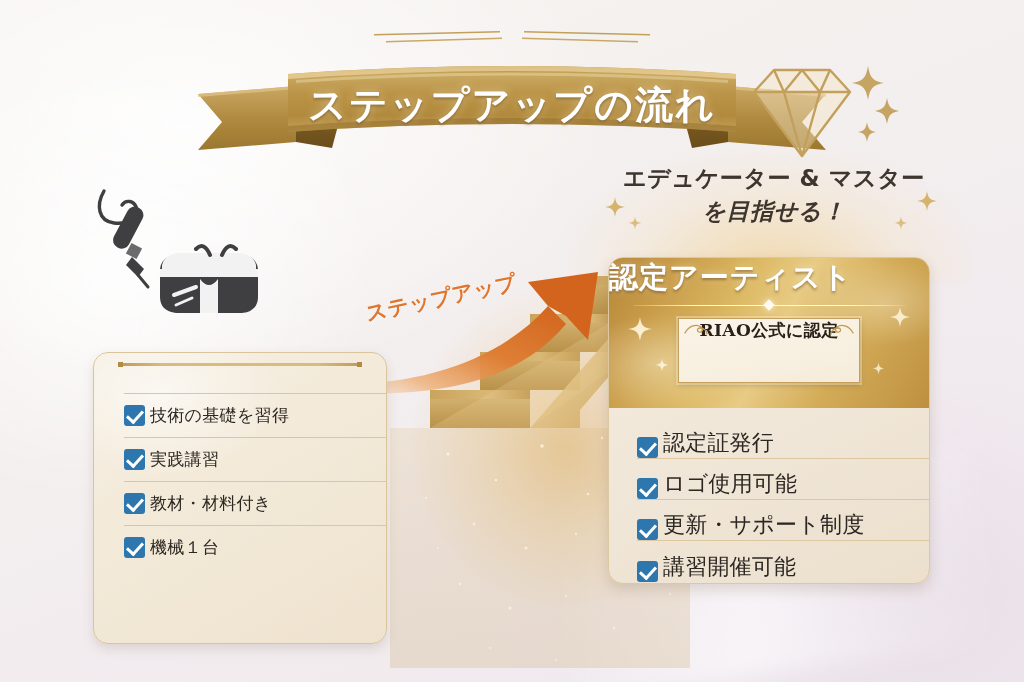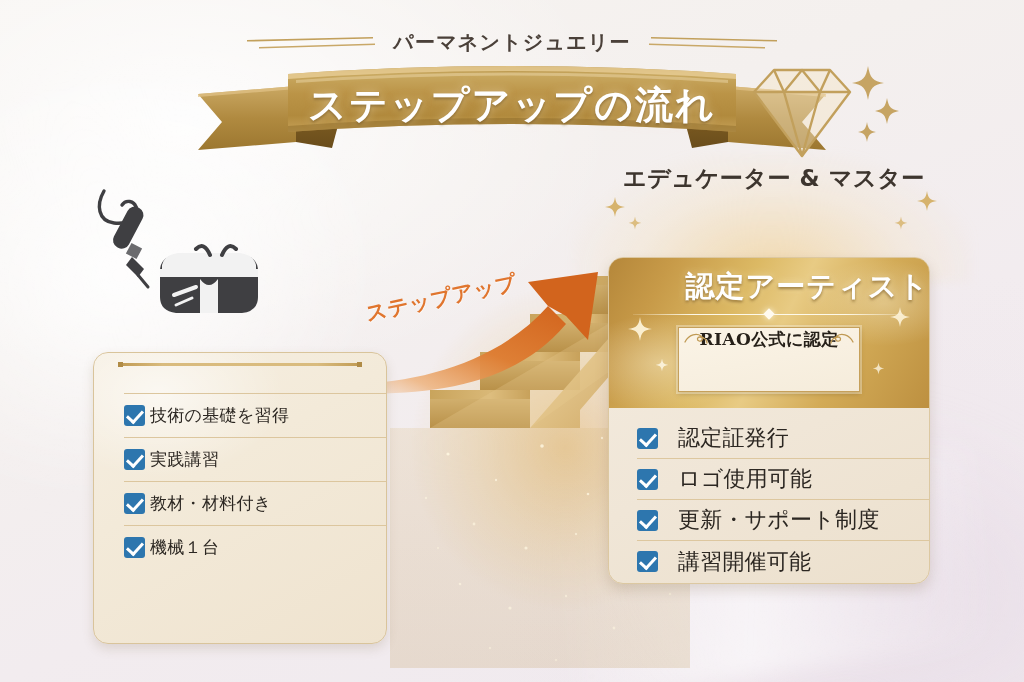--- a/index.html
+++ b/index.html
@@ -243,22 +243,21 @@
     overflow: hidden;
   }
   .cert-head .sheen {
     position: absolute; inset: 0;
     background:
       radial-gradient(ellipse 120px 70px at 16% 70%, rgba(255,248,224,0.40) 0%, rgba(255,255,255,0) 70%),
       radial-gradient(ellipse 110px 60px at 86% 30%, rgba(255,250,228,0.34) 0%, rgba(255,255,255,0) 72%);
   }
   .cert-title {
     position: relative; z-index: 3;
-    padding-top: 9px;
-    text-align: right;
+    text-align: left;
     font-family: Liberation Mono, monospace;
     font-size: 29px;
     font-weight: 700;
     letter-spacing: 1px;
     color: #ffffff;
     text-shadow: 0 2px 3px rgba(112,78,25,0.6), 0 0 9px rgba(255,246,214,0.45);
   }
   .cert-rule {
     position: relative; z-index: 3;
     margin: 7px auto 0;
@@ -296,22 +295,22 @@
   .flourish.tl { left: 4px;  top: 3px; }
   .flourish.tr { right: 4px; top: 3px; transform: scaleX(-1); }
 
   .cert-list {
     margin: 10px 0 0 0;
     padding: 0 0 0 28px;
     list-style: none;
   }
   .cert-list li {
     display: flex;
-    align-items: center;
-    gap: 18px;
+    align-items: flex-end;
+    gap: 3px;
     height: 41px;
     border-bottom: 1px solid #ddc79f;
     font-family: "DejaVu Sans", "Liberation Sans", sans-serif;
     font-size: 22px;
     color: #2c2722;
     padding-right: 16px;
     white-space: nowrap;
     letter-spacing: 0.2px;
   }
   .cert-list li:last-child { border-bottom: none; }
@@ -345,21 +344,20 @@
 
   <div class="bg-sweep sweep-a"></div>
   <div class="bg-sweep sweep-b"></div>
   <div class="bg-sweep sweep-c"></div>
 
   <div class="kicker-row">
     <svg class="kicker-rule" viewBox="0 0 132 16">
       <path d="M2 5 L128 2 L128 3.6 L2 6.6 Z" fill="#c2a05c"></path>
       <path d="M14 12 L130 8.4 L130 10 L14 13.6 Z" fill="#c9a868"></path>
     </svg>
-    <span class="kicker-text">パーマネントジュエリー</span>
     <svg class="kicker-rule" viewBox="0 0 132 16">
       <path d="M130 5 L4 2 L4 3.6 L130 6.6 Z" fill="#c2a05c"></path>
       <path d="M118 12 L2 8.4 L2 10 L118 13.6 Z" fill="#c9a868"></path>
     </svg>
   </div>
 
   <div class="ribbon-wrap">
     <svg viewBox="0 0 640 104" width="640" height="104">
       <defs>
         <linearGradient id="gRibMain" x1="0" y1="0" x2="0" y2="1">
@@ -408,20 +406,21 @@
     <g fill="#c6a463">
       <path d="M126 14 C128 26 131 29 142 31 C131 33 128 36 126 48 C124 36 121 33 110 31 C121 29 124 26 126 14 Z"></path>
       <path d="M145 46 C146.6 55 148.8 57.4 157 59 C148.8 60.6 146.6 63 145 72 C143.4 63 141.2 60.6 133 59 C141.2 57.4 143.4 55 145 46 Z"></path>
       <path d="M125 70 C126.2 77 127.9 78.8 134 80 C127.9 81.2 126.2 83 125 90 C123.8 83 122.1 81.2 116 80 C122.1 78.8 123.8 77 125 70 Z"></path>
     </g>
   </svg>
 
   <div class="subhead-glow"></div>
   <div class="subhead">
     <span>エデュケーター &amp; マスター</span>
+    <span class="l2">を目指せる！</span>
   </div>
 
   <svg class="spark" style="left:604px; top:196px; width:22px; height:22px;" viewBox="0 0 22 22">
     <path d="M11 1 C12.2 8.4 13.6 9.8 21 11 C13.6 12.2 12.2 13.6 11 21 C9.8 13.6 8.4 12.2 1 11 C8.4 9.8 9.8 8.4 11 1 Z" fill="#d6b36d"></path>
   </svg>
   <svg class="spark" style="left:628px; top:216px; width:14px; height:14px;" viewBox="0 0 14 14">
     <path d="M7 0.6 C7.8 5.4 8.6 6.2 13.4 7 C8.6 7.8 7.8 8.6 7 13.4 C6.2 8.6 5.4 7.8 0.6 7 C5.4 6.2 6.2 5.4 7 0.6 Z" fill="#dcbd80"></path>
   </svg>
   <svg class="spark" style="left:916px; top:190px; width:22px; height:22px;" viewBox="0 0 22 22">
     <path d="M11 1 C12.2 8.4 13.6 9.8 21 11 C13.6 12.2 12.2 13.6 11 21 C9.8 13.6 8.4 12.2 1 11 C8.4 9.8 9.8 8.4 11 1 Z" fill="#d6b36d"></path>

